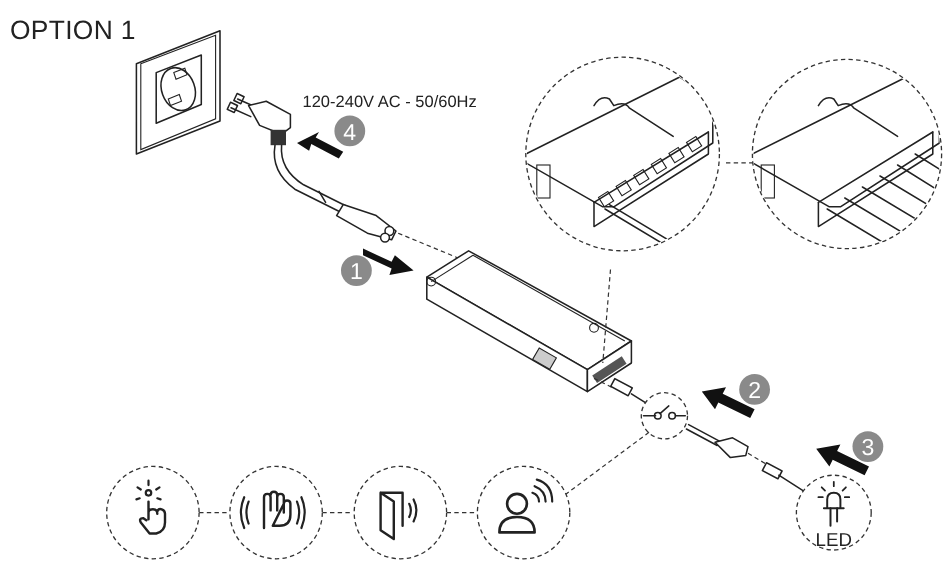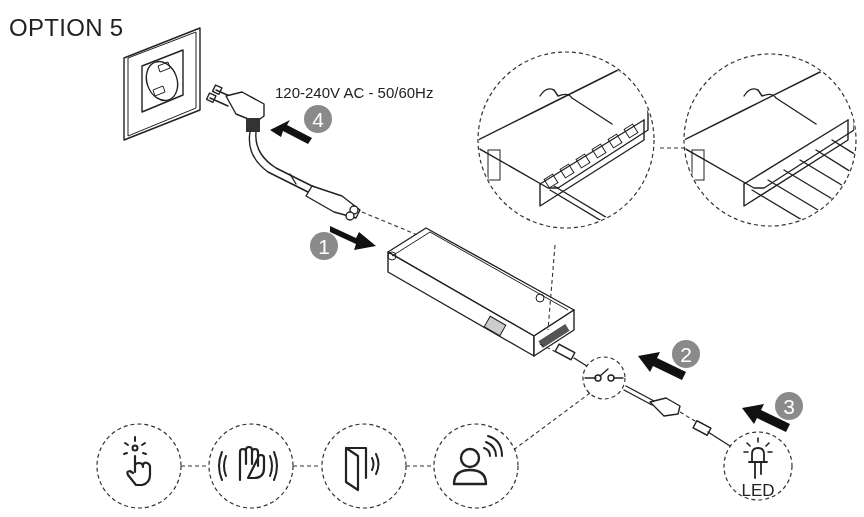--- a/index.html
+++ b/index.html
@@ -13,21 +13,21 @@
   .thin { fill: none; stroke: #222; stroke-width: 1; }
   .dash { fill: none; stroke: #333; stroke-width: 1.1; stroke-dasharray: 4 3; }
   .dashc { fill: #fff; stroke: #333; stroke-width: 1.2; stroke-dasharray: 4 3; }
   .icon { fill: none; stroke: #222; stroke-width: 2.6; stroke-linecap: round; stroke-linejoin: round; }
   .arrow { fill: #111; }
   .badge { fill: #8a8a8a; }
 </style>
 </head>
 <body>
 
-<div class="title">OPTION 5</div>
+<div class="title">OPTION 1</div>
 <div class="voltage">120-240V AC - 50/60Hz</div>
 
 <svg width="864" height="517" viewBox="0 0 864 517">
 
   <g>
     <polygon class="stroke" points="124,58 200,28 200,110 124,140" style="fill:#fff"></polygon>
     <polygon class="thin" points="128,58 196,32 196,108 128,136"></polygon>
     <polygon class="stroke" points="142,66 183,50 183,95 142,112"></polygon>
     <ellipse class="stroke" cx="162" cy="81" rx="15" ry="20" transform="rotate(-20 162 81)"></ellipse>
     <path class="thin" d="M158,66 l10,-4 l2,6 l-10,4z"></path>

